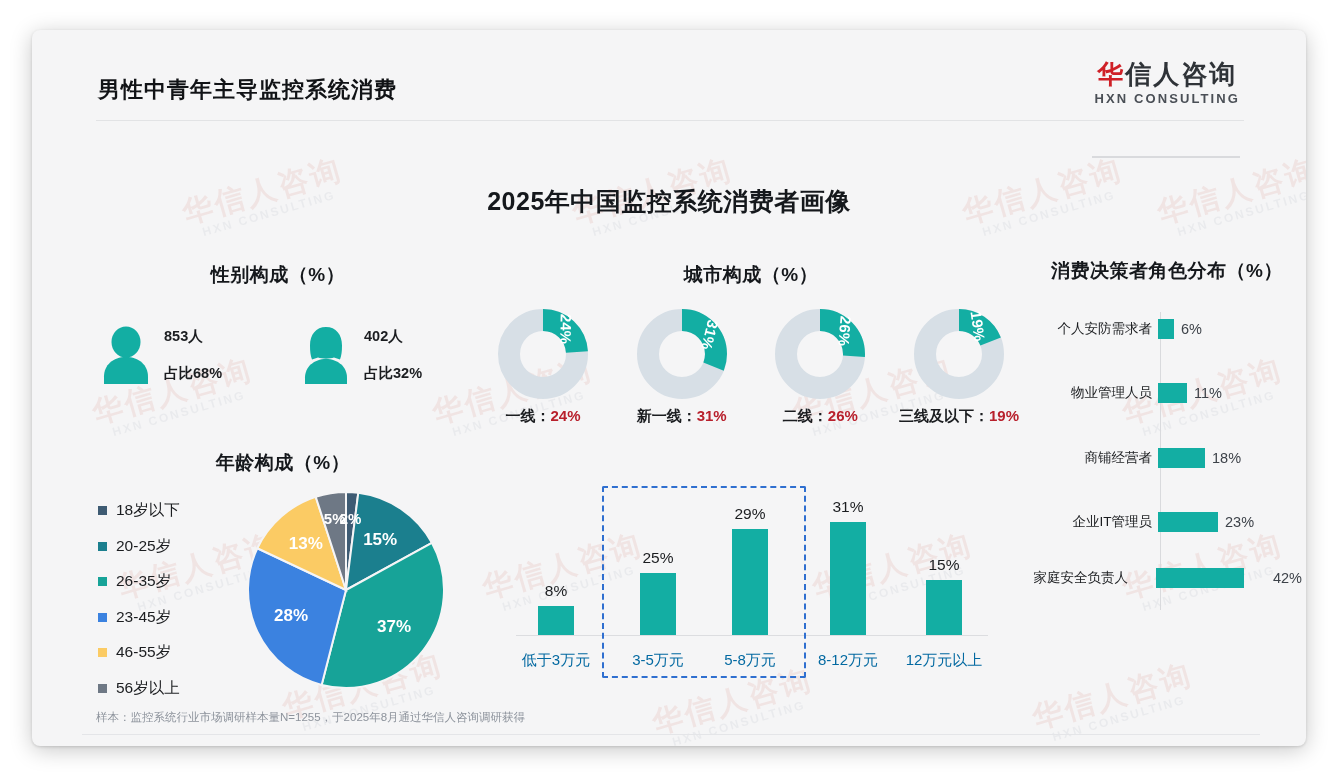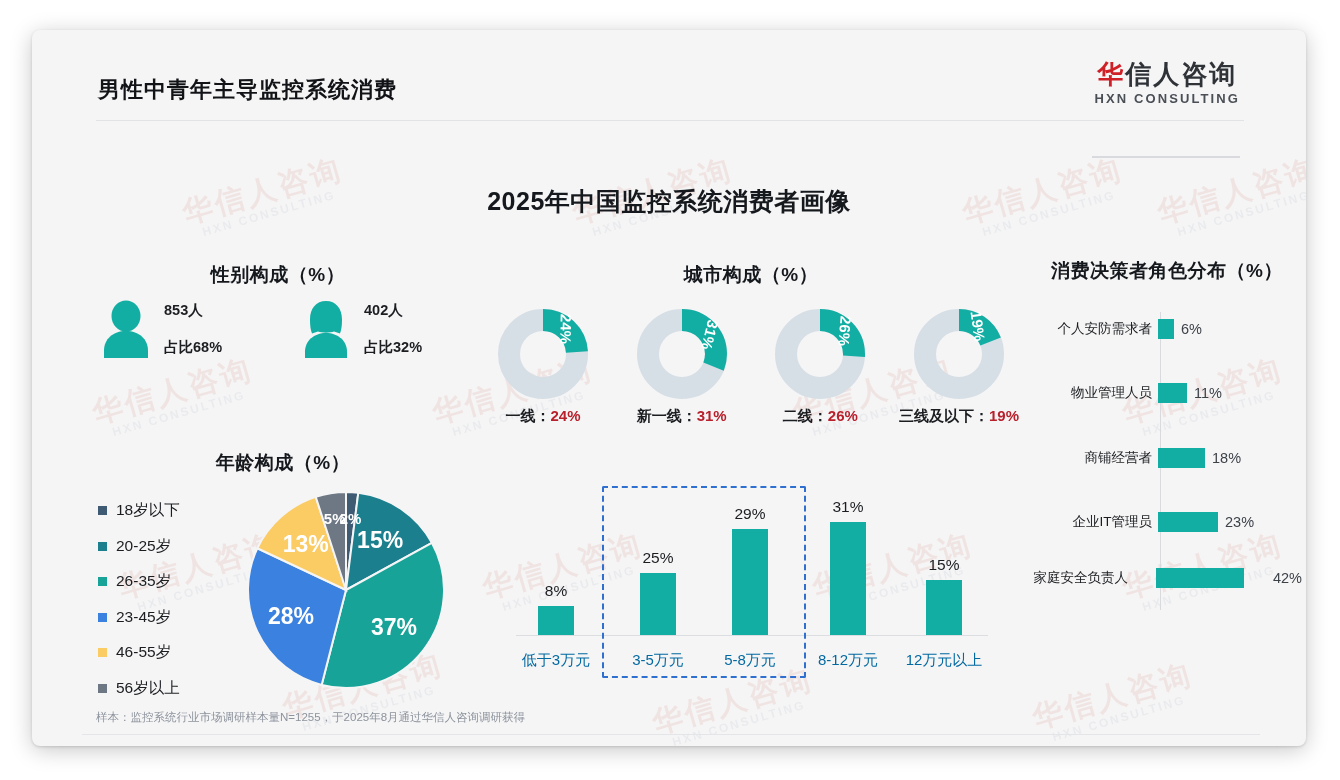--- a/index.html
+++ b/index.html
@@ -66,21 +66,21 @@
   }
 
   .panel { position: absolute; z-index: 3; }
   .panel-title {
     font-size: 19px; font-weight: 700; color: #15181c; text-align: center;
     letter-spacing: .5px; white-space: nowrap;
   }
 
   
   #gender { left: 66px; top: 232px; width: 360px; }
-  .gender-row { display: flex; margin-top: 12px; gap: 40px; }
+  .gender-row { display: flex; margin-top: 38px; gap: 40px; }
   .gender-item { display: flex; align-items: center; width: 50%; }
   .gender-ico { width: 56px; height: 58px; flex: 0 0 56px; }
   .gender-txt { margin-left: 10px; }
   .gender-txt div { font-size: 14.5px; font-weight: 700; color: #1b1d20; white-space: nowrap; }
   .gender-txt div + div { margin-top: 18px; }
 
   
   #city { left: 446px; top: 232px; width: 546px; }
   .donut-row { display: flex; justify-content: space-between; margin-top: 20px; }
   .donut-cell { width: 130px; text-align: center; }
@@ -97,21 +97,21 @@
 
   
   #age { left: 66px; top: 420px; width: 370px; }
   .age-body { position: relative; margin-top: 14px; height: 200px; }
   .age-legend { position: absolute; left: 0; top: 10px; }
   .age-legend li { list-style: none; display: flex; align-items: center; margin-bottom: 14.5px; }
   .sw { width: 9px; height: 9px; flex: 0 0 9px; margin-right: 9px; }
   .age-legend span.lbl { font-size: 15.5px; color: #1b1d20; white-space: nowrap; }
   .pie-wrap { position: absolute; left: 148px; top: 0; width: 200px; height: 200px; }
   .pie-lab {
-    position: absolute; font-size: 23px; font-weight: 700; color: #fff;
+    position: absolute; font-size: 17px; font-weight: 700; color: #fff;
     white-space: nowrap; transform: translate(-50%,-50%);
   }
 
   
   #income { left: 466px; top: 432px; width: 500px; }
   .inc-body { position: relative; height: 200px; margin-top: 16px; }
   .inc-axis { position: absolute; left: 18px; right: 10px; bottom: 42px; height: 1px; background: #dcdde0; }
   .inc-bar { position: absolute; bottom: 43px; width: 36px; background: #13aea3; }
   .inc-val { position: absolute; font-size: 15.5px; color: #1b1d20; white-space: nowrap; transform: translateX(-50%); }
   .inc-cat { position: absolute; bottom: 8px; font-size: 15px; color: #0369a1; white-space: nowrap; transform: translateX(-50%); }

